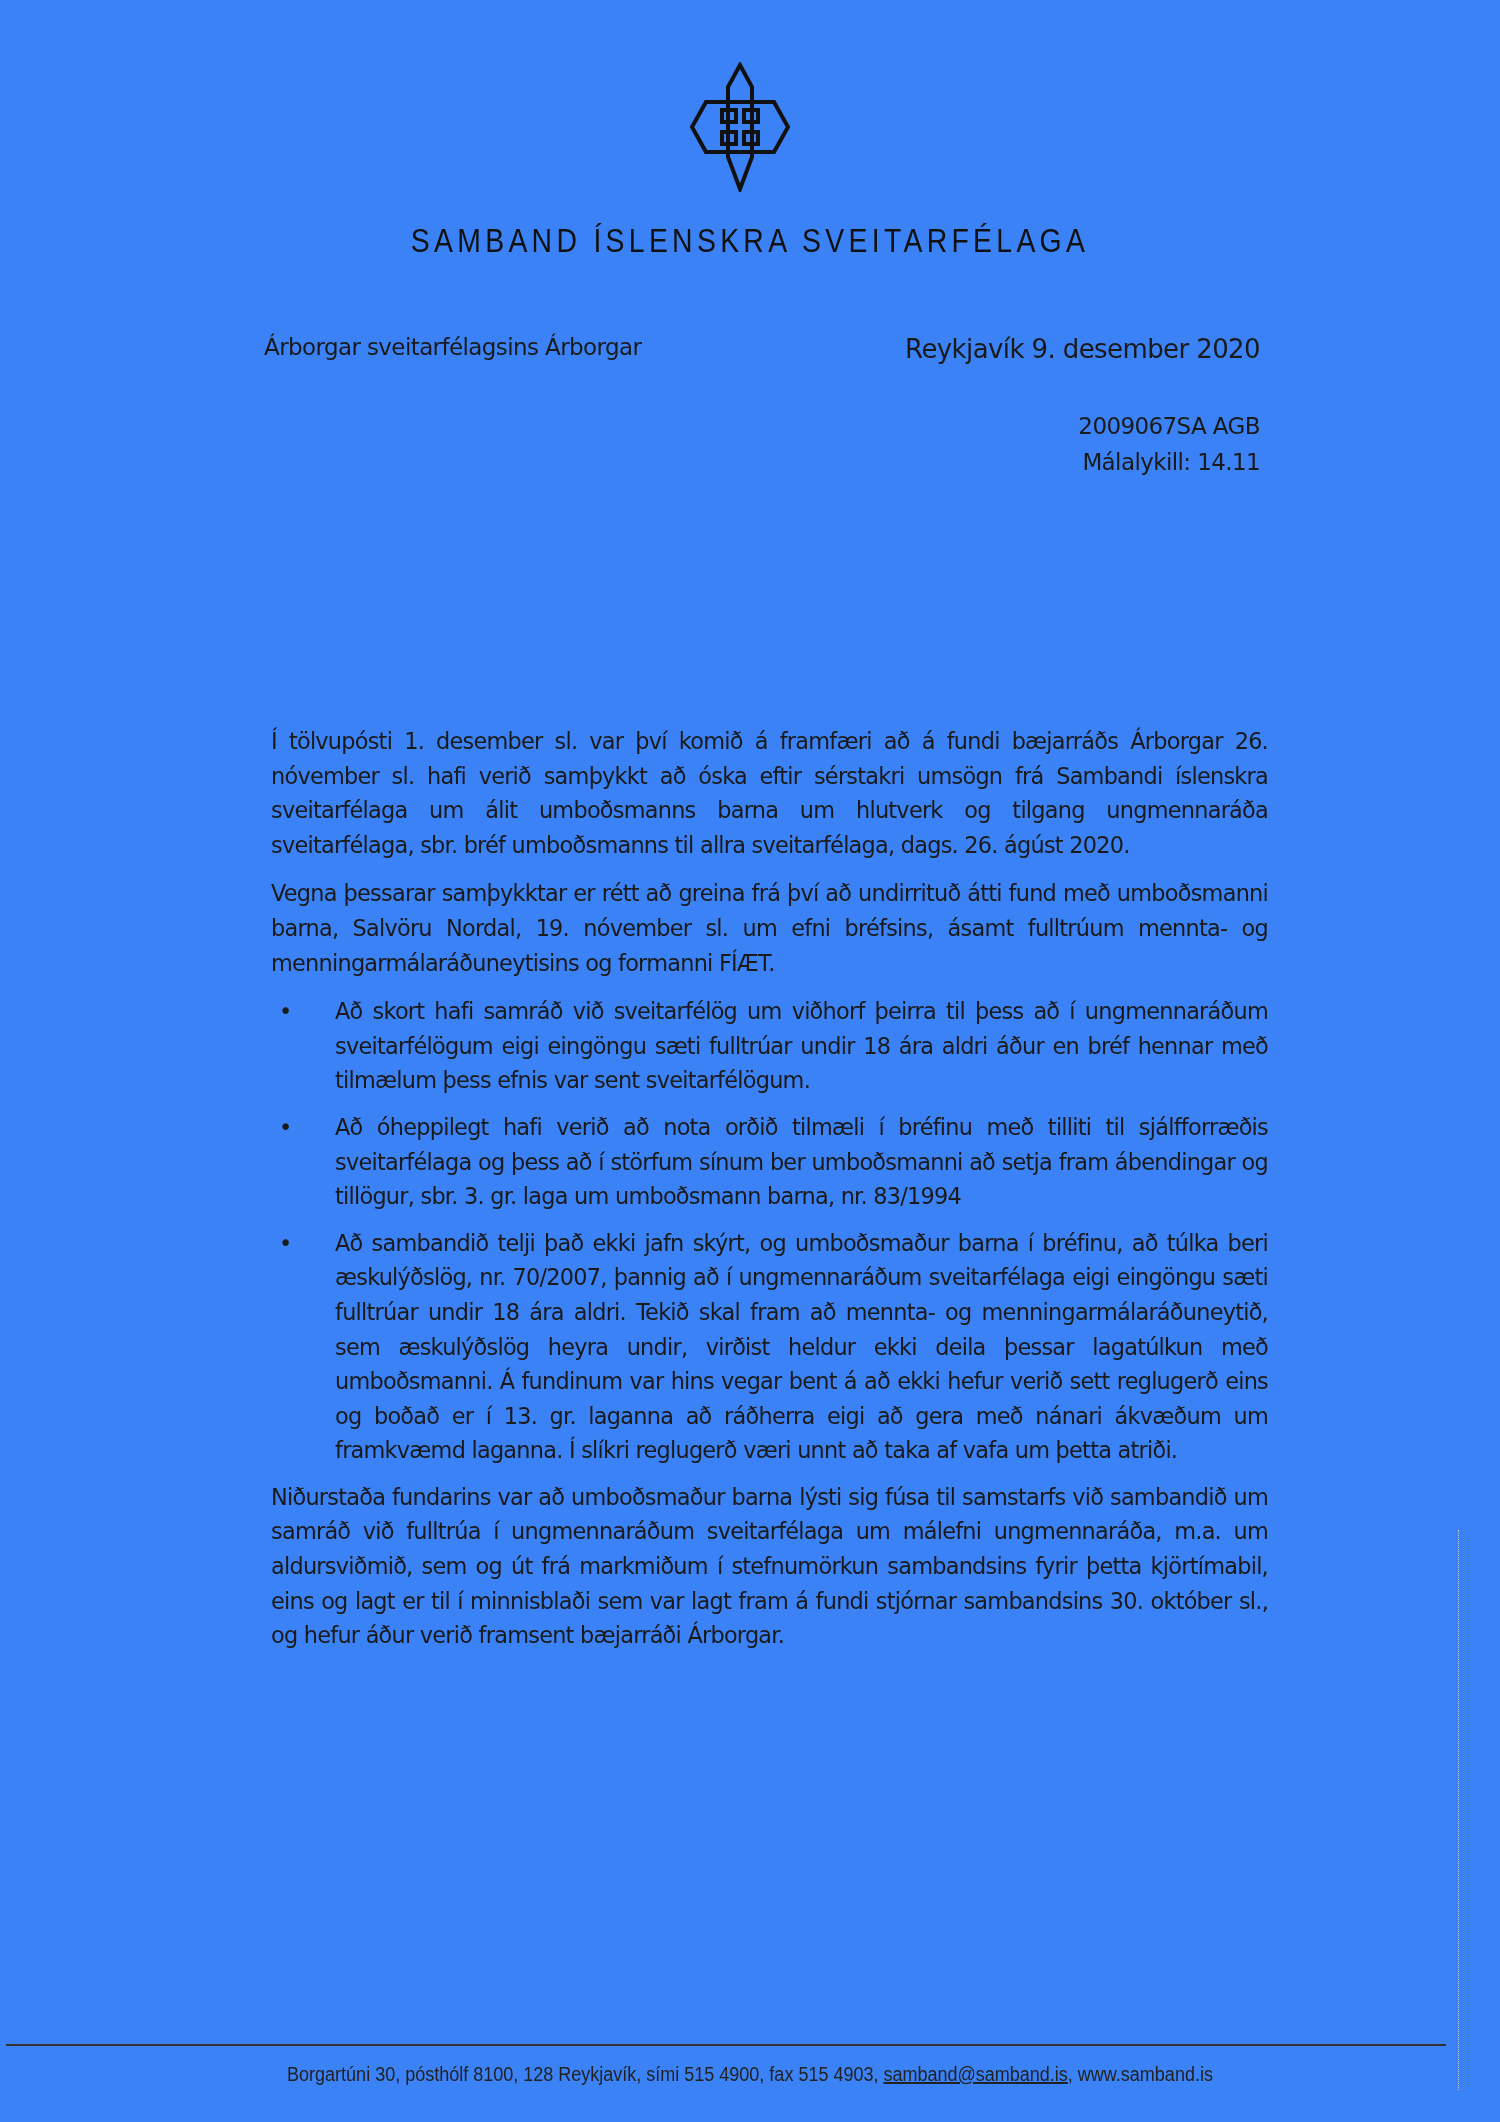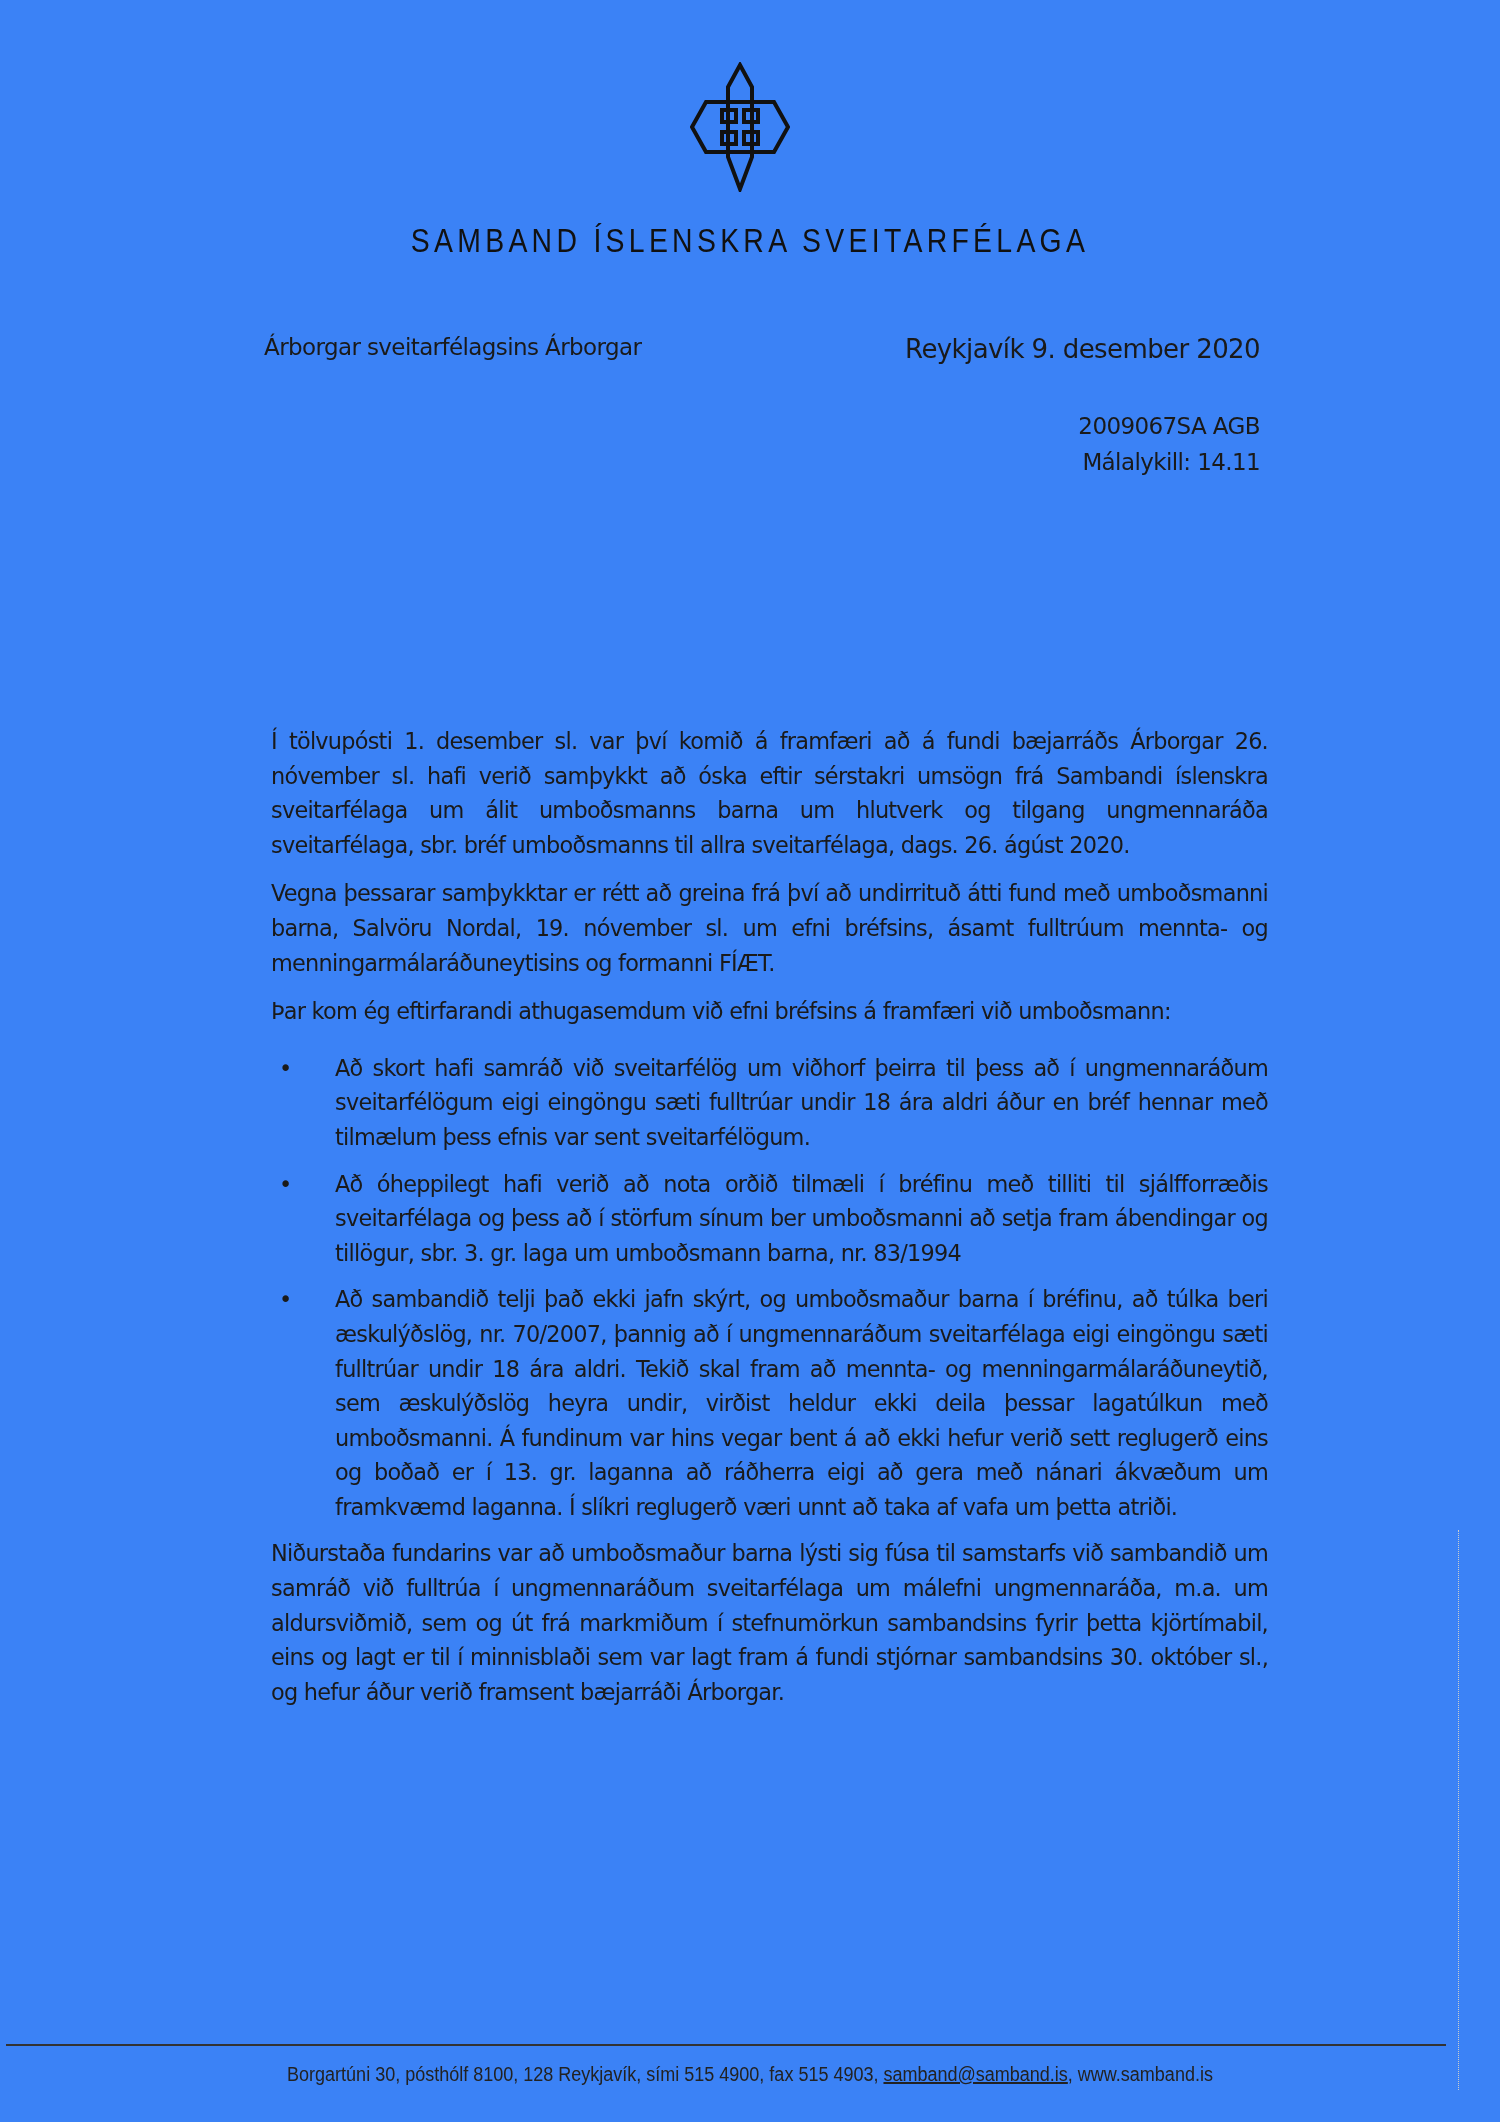--- a/index.html
+++ b/index.html
@@ -56,21 +56,20 @@
   <div class="date">Reykjavík 9. desember 2020</div>
   <div class="ref">
     <div>2009067SA AGB</div>
     <div>Málalykill: 14.11</div>
   </div>
 
 
   <div class="body">
     <p>Í tölvupósti 1. desember sl. var því komið á framfæri að á fundi bæjarráðs Árborgar 26. nóvember sl. hafi verið samþykkt að óska eftir sérstakri umsögn frá Sambandi íslenskra sveitarfélaga um álit umboðsmanns barna um hlutverk og tilgang ungmennaráða sveitarfélaga, sbr. bréf umboðsmanns til allra sveitarfélaga, dags. 26. ágúst 2020.</p>
     <p>Vegna þessarar samþykktar er rétt að greina frá því að undirrituð átti fund með umboðsmanni barna, Salvöru Nordal, 19. nóvember sl. um efni bréfsins, ásamt fulltrúum mennta- og menningarmálaráðuneytisins og formanni FÍÆT.</p>
-    <p style="margin-bottom:22px">Þar kom ég eftirfarandi athugasemdum við efni bréfsins á framfæri við umboðsmann:</p>
     <ul>
       <li>
         <span class="bullet">•</span>
         <span>Að skort hafi samráð við sveitarfélög um viðhorf þeirra til þess að í ungmennaráðum sveitarfélögum eigi eingöngu sæti fulltrúar undir 18 ára aldri áður en bréf hennar með tilmælum þess efnis var sent sveitarfélögum.</span>
       </li>
       <li>
         <span class="bullet">•</span>
         <span>Að óheppilegt hafi verið að nota orðið tilmæli í bréfinu með tilliti til sjálfforræðis sveitarfélaga og þess að í störfum sínum ber umboðsmanni að setja fram ábendingar og tillögur, sbr. 3. gr. laga um umboðsmann barna, nr. 83/1994</span>
       </li>
       <li>

